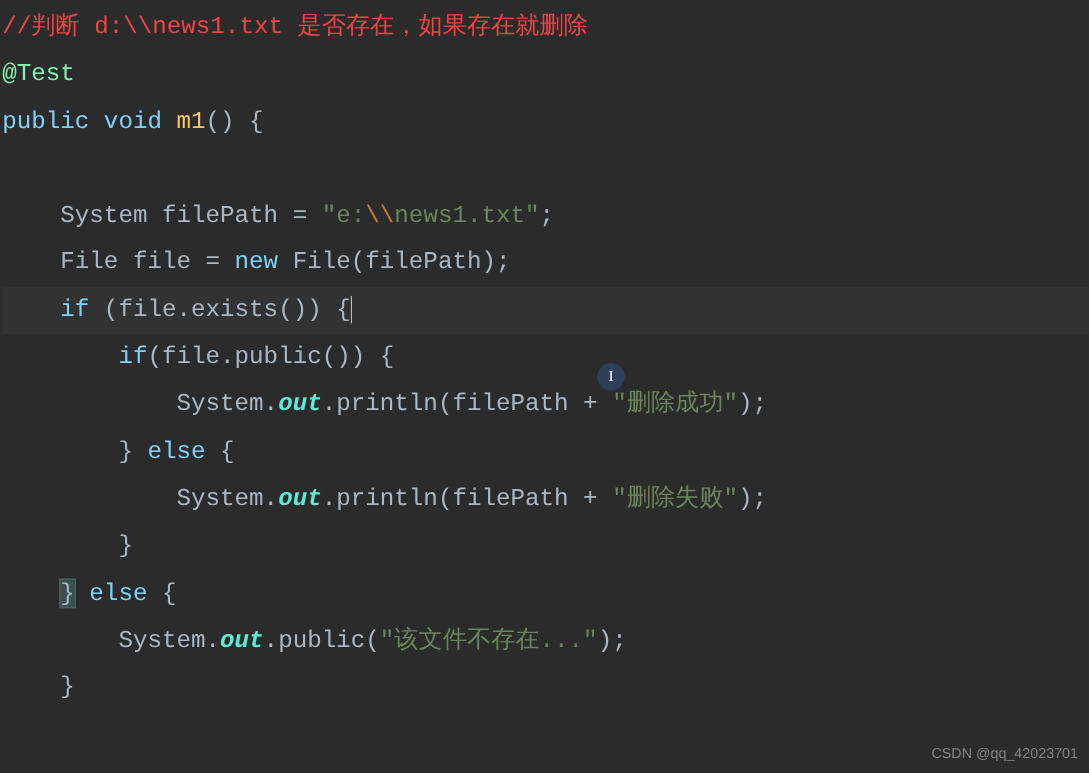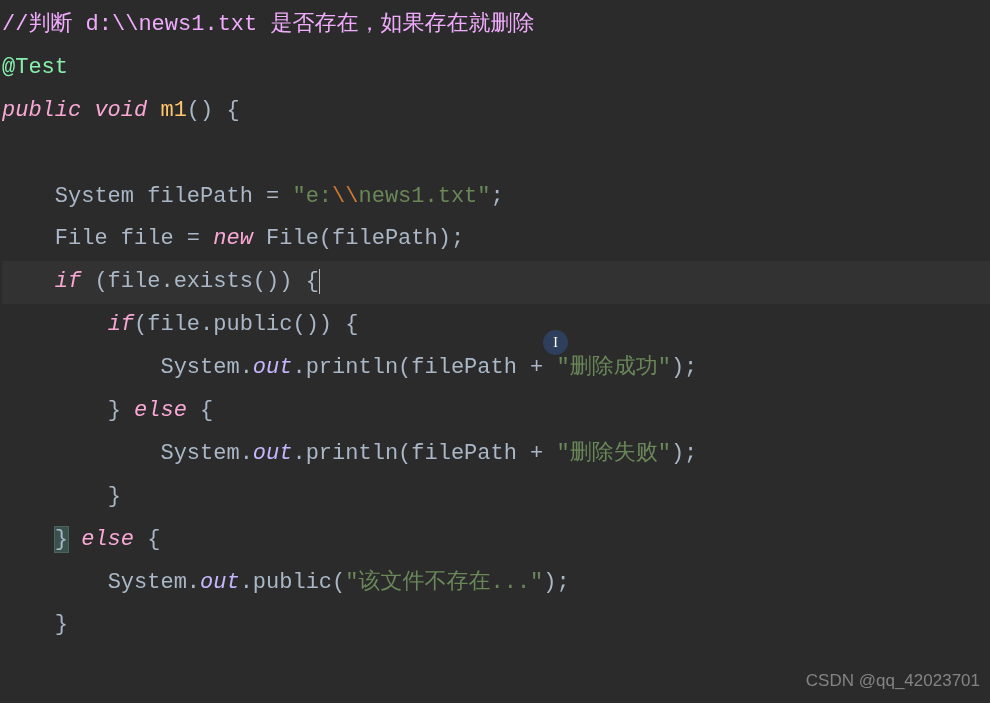--- a/index.html
+++ b/index.html
@@ -20,26 +20,26 @@
       padding-left: 2px;
       padding-top: 4px;
     }
     .code-line {
       white-space: pre;
       position: relative;
     }
     .highlighted-line {
       background-color: #323232;
     }
-    .comment { color: #f0abfc; }
+    .comment { color: #ef4444; }
     .annotation { color: #86efac; }
-    .keyword { color: #f9a8d4; font-style: italic; }
+    .keyword { color: #7dd3fc; }
     .method-name { color: #ffc66d; text-align: right; }
     .string { color: #6a8759; }
-    .field-static { color: #c4b5fd; font-style: italic; }
+    .field-static { color: #5eead4; font-style: italic; font-weight: bold; }
     .default { color: #a9b7c6; }
     .escape { color: #cc7832; }
     .brace-match {
       background-color: #3b514d;
       border: 1px solid #4d6460;
       margin: -1px;
     }
     .cursor-caret {
       border-right: 1px solid #bbbbbb;
       margin-right: -1px;
@@ -57,21 +57,21 @@
       justify-content: center;
       color: #fff;
       font-size: 14px;
       font-family: serif;
     }
     .watermark {
       position: absolute;
       bottom: 6px;
       right: 10px;
       color: #9a9a9a;
-      font-size: 17px;
+      font-size: 13px;
       font-family: Arial, sans-serif;
       opacity: 0.8;
     }
   </style>
 </head>
 <body>
 
 <div class="code-line"><span class="comment"><span>//</span><span>判断 </span><span>d:\\news1.txt </span><span>是否存在，如果存在就删除</span></span></div>
 <div class="code-line"><span class="annotation">@Test</span></div>
 <div class="code-line"><span class="keyword">public</span><span class="default"> </span><span class="keyword">void</span><span class="default"> </span><span class="method-name">m1</span><span class="default">() {</span></div>

